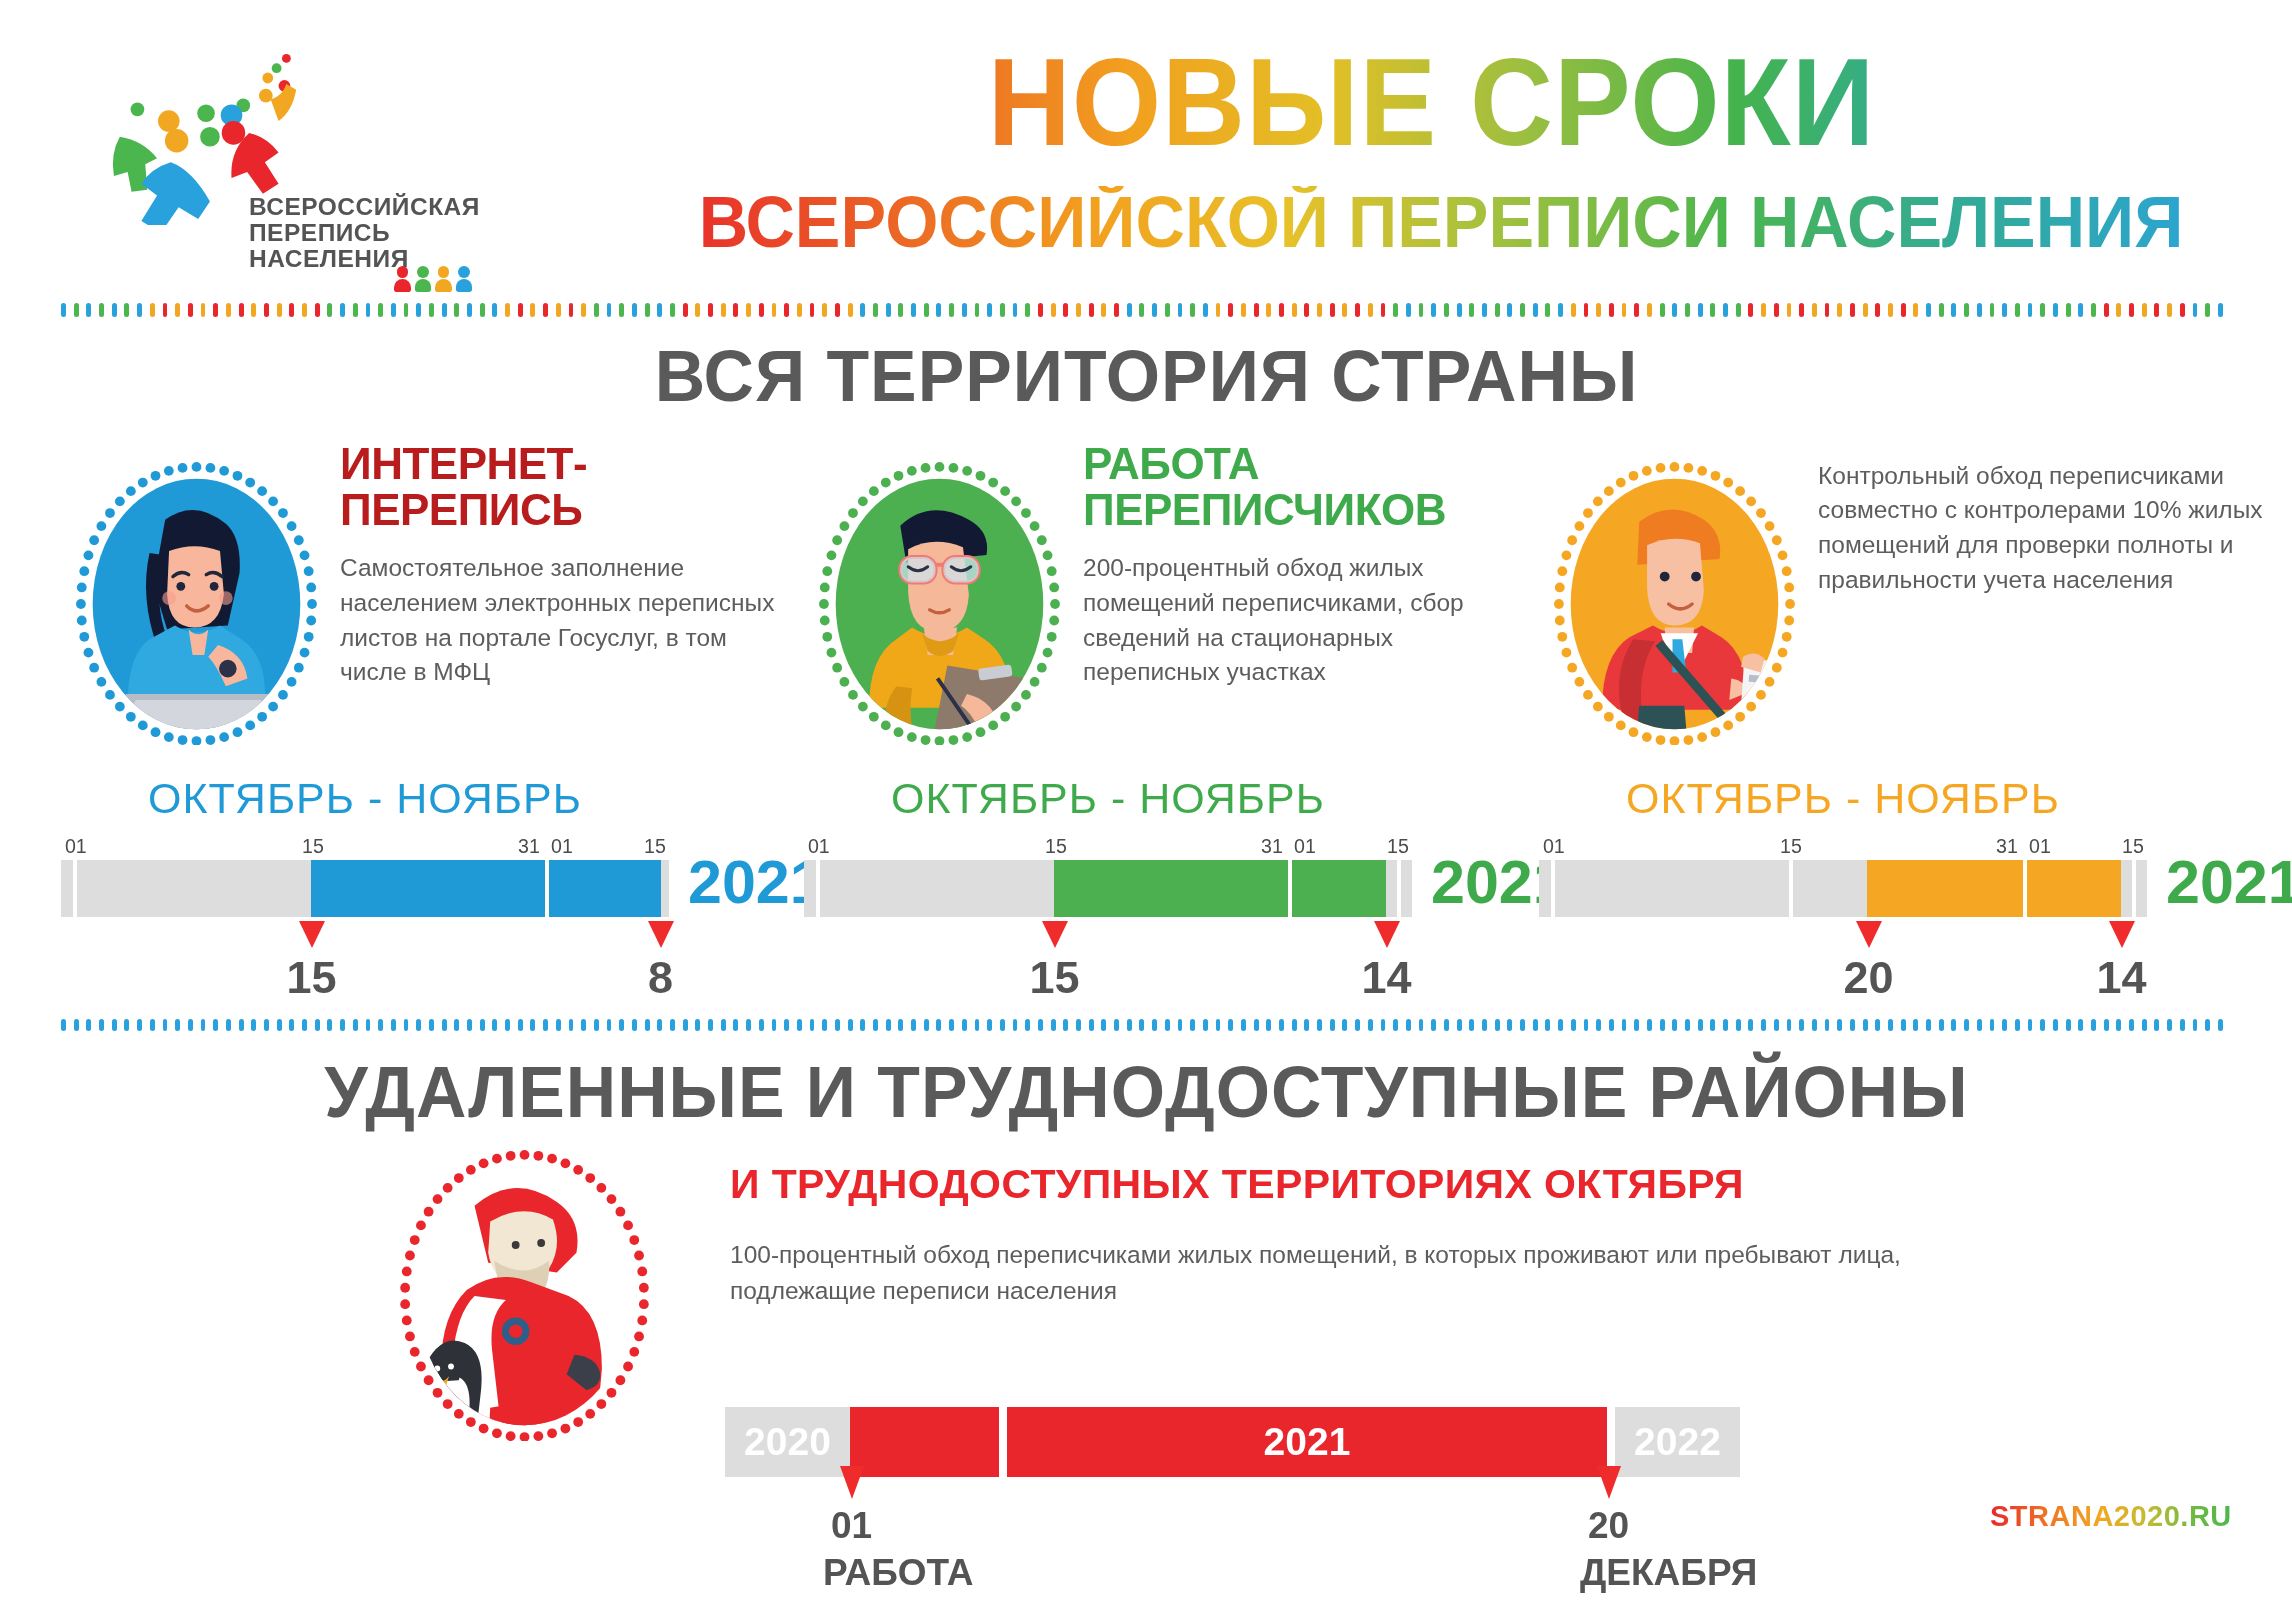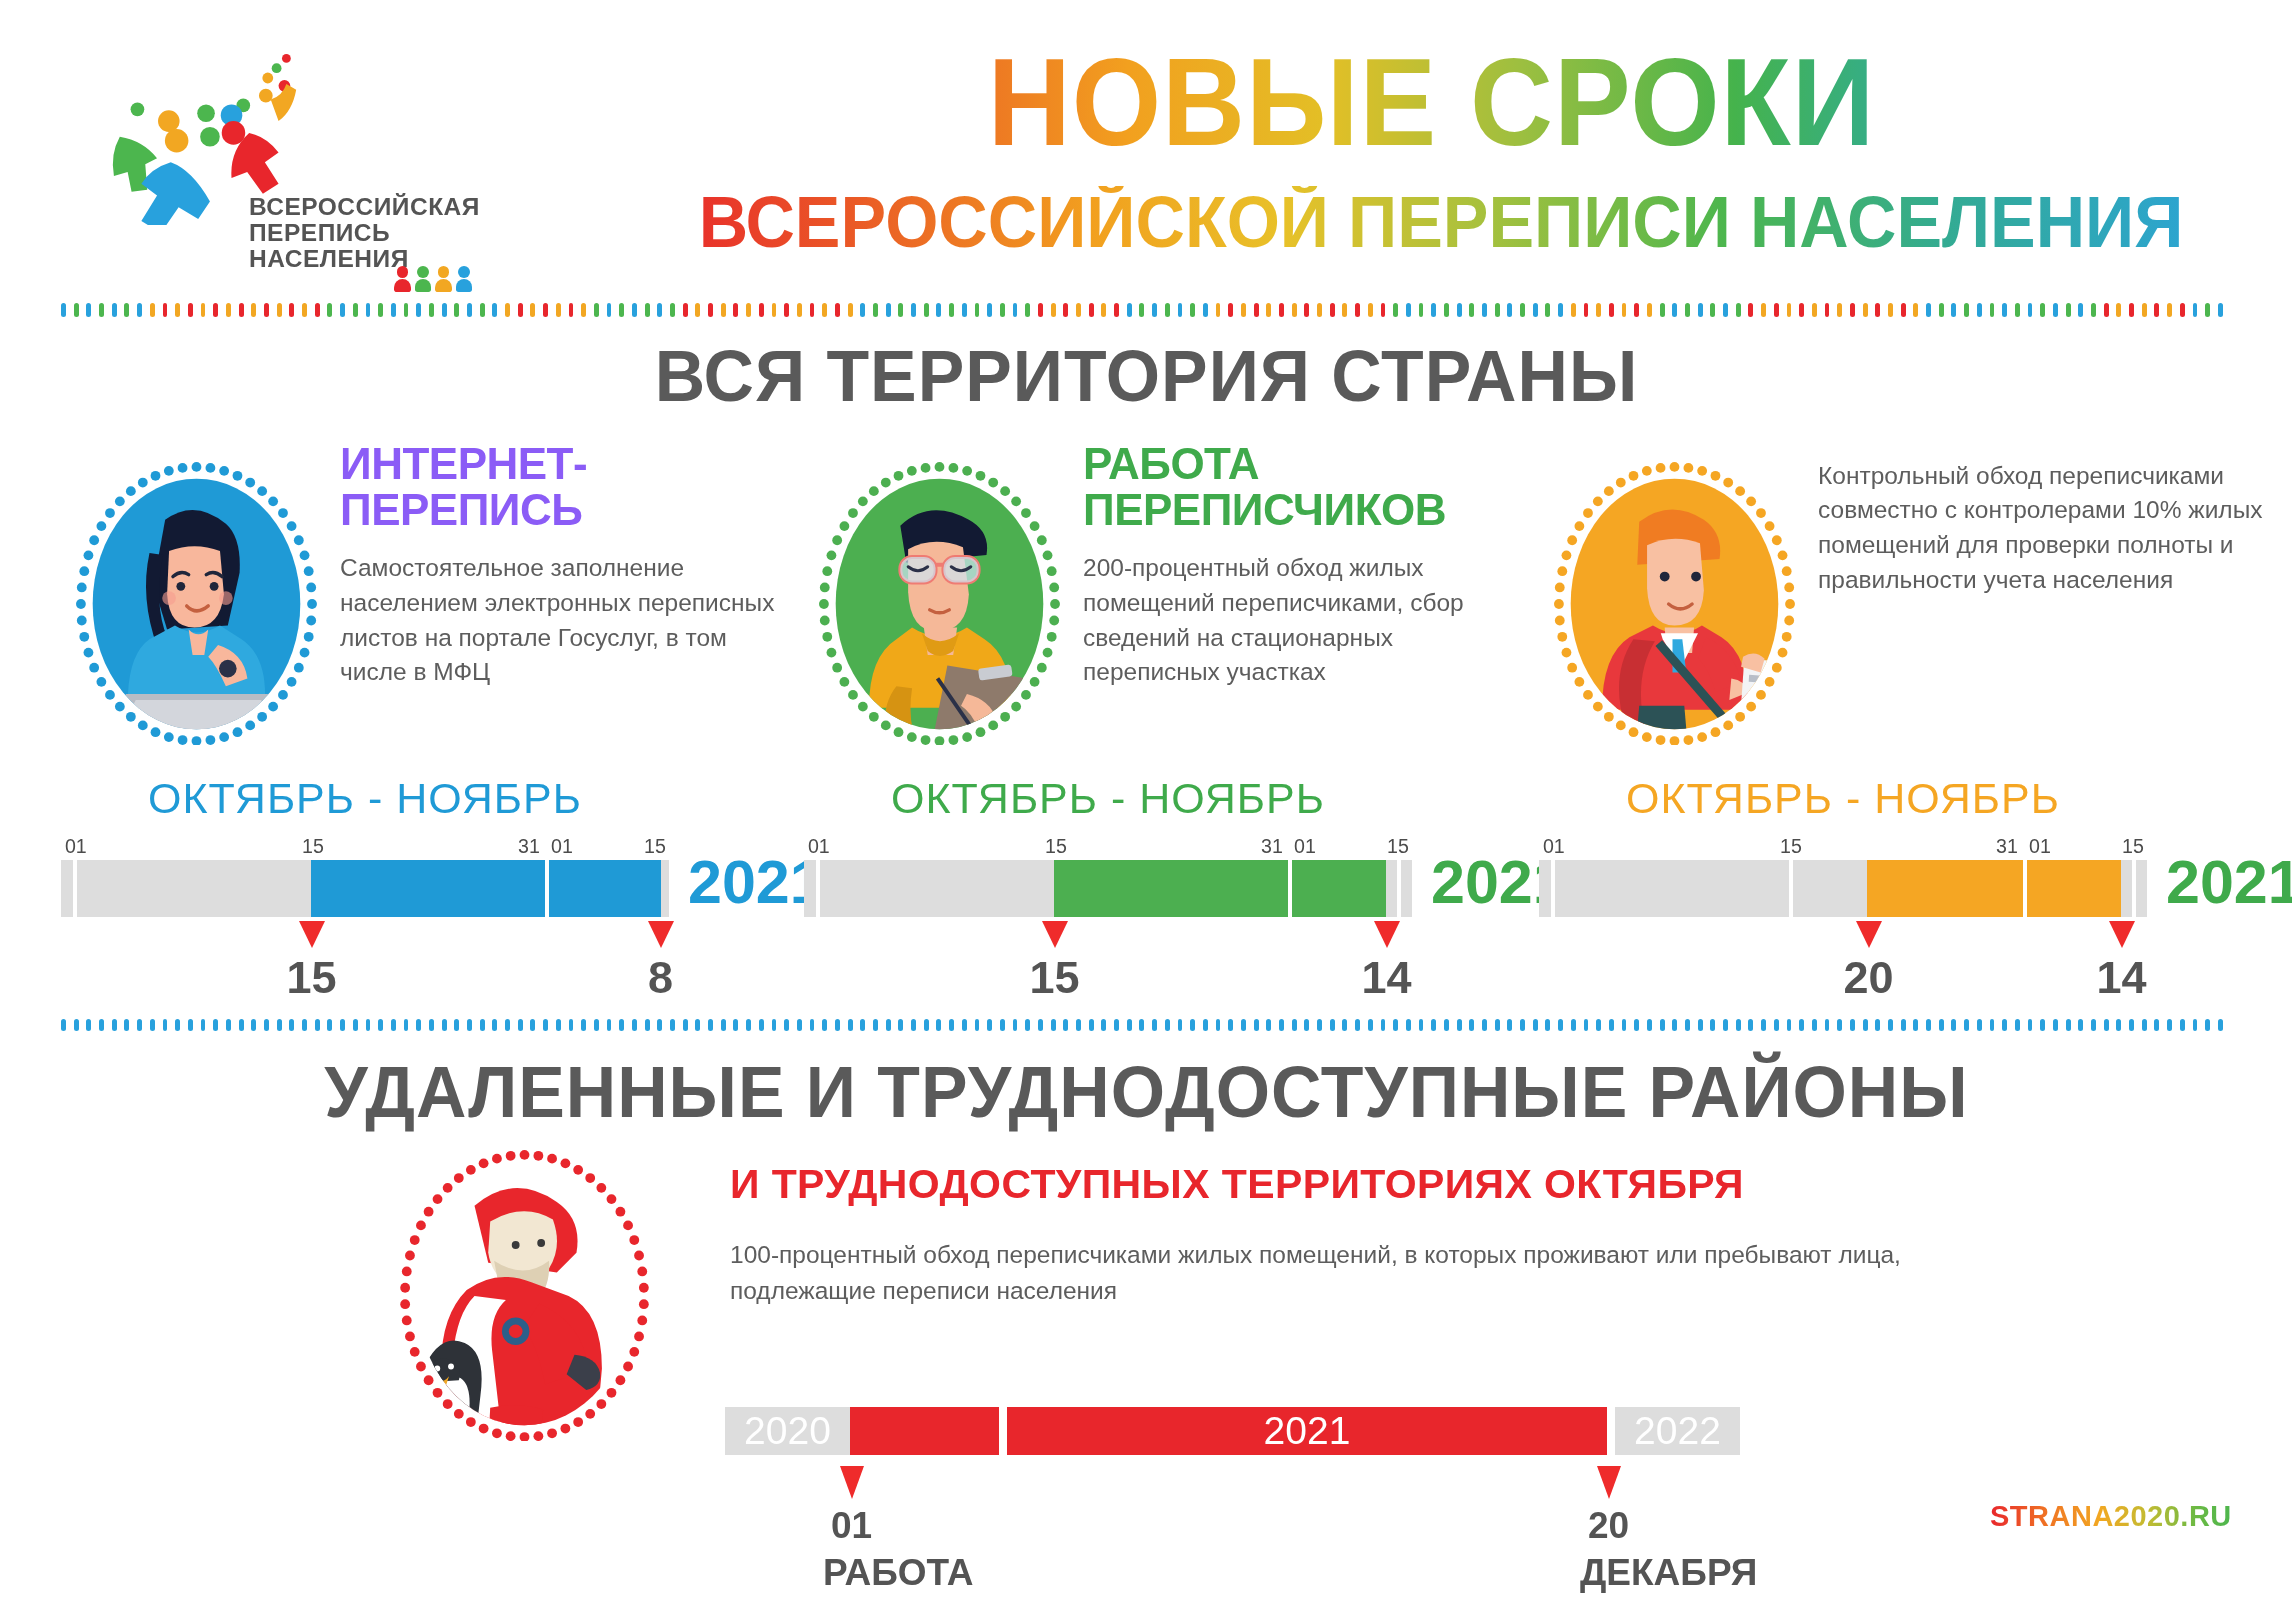--- a/index.html
+++ b/index.html
@@ -134,23 +134,23 @@
     letter-spacing:0.4px;
   }
   .bot-desc {
     margin-top:25.5px; font-size:24.5px; line-height:1.45; color:#5d5d5d;
     font-family:"Liberation Sans", sans-serif;
   }
 
   .bot-tl { position:absolute; left:725px; top:1407px; width:1196px; height:176px; }
   .bot-bar { position:absolute; left:0; top:0; width:1029px; height:57px; }
   .bot-bar .blk {
-    position:absolute; top:0; height:48px;
+    position:absolute; top:0; height:70px;
     display:flex; align-items:center; justify-content:center;
-    color:#fff; font-weight:400; font-size:39px;
+    color:#fff; font-weight:700; font-size:39px;
     font-family:"Liberation Sans Narrow","Liberation Sans", sans-serif;
   }
   .bot-marker { position:absolute; top:59px; }
   .bot-marker .tri {
     width:0; height:0; margin:0 auto;
     border-left:12.7px solid transparent; border-right:12.7px solid transparent;
     border-top:33px solid #ef2b2b;
   }
   .bot-marker .d {
     text-align:center; margin-top:5.9px;
@@ -471,21 +471,21 @@
           <path d="M120 172 q10 10 20 0 l-4 26 l-12 0z" fill="#f8b79c"></path>
           <path d="M150 188 q26 8 30 34 l-22 8 q-10 -22 -18 -30z" fill="#f8b79c"></path>
           <circle cx="160" cy="212" r="9" fill="#2b3148"></circle>
           <path d="M56 238 l146 0 l24 50 l-196 0z" fill="#b8bcc4"></path>
           <path d="M66 244 l128 0 l18 40 l-166 0z" fill="#d3d6dc"></path>
           <rect x="22" y="286" width="212" height="12" rx="5" fill="#7c8089"></rect>
         </g>
       </svg>
     </div>
     <div class="col-body">
-      <div class="col-title" style="color:#8b5cf6">ИНТЕРНЕТ-ПЕРЕПИСЬ</div>
+      <div class="col-title" style="color:#b91c1c">ИНТЕРНЕТ-ПЕРЕПИСЬ</div>
       <div class="col-desc">Самостоятельное заполнение населением электронных переписных листов на портале Госуслуг, в том числе в МФЦ</div>
     </div>
   </div>
 
   <div class="col col-2">
     <div class="avatar">
       <svg viewBox="0 0 255 290" width="250" height="284">
         <g id="dots2">
             <circle cx="128" cy="6" r="5" fill="#4caf50"></circle>
             <circle cx="142.22332827012812" cy="7.020757626272456" r="5" fill="#4caf50"></circle>

